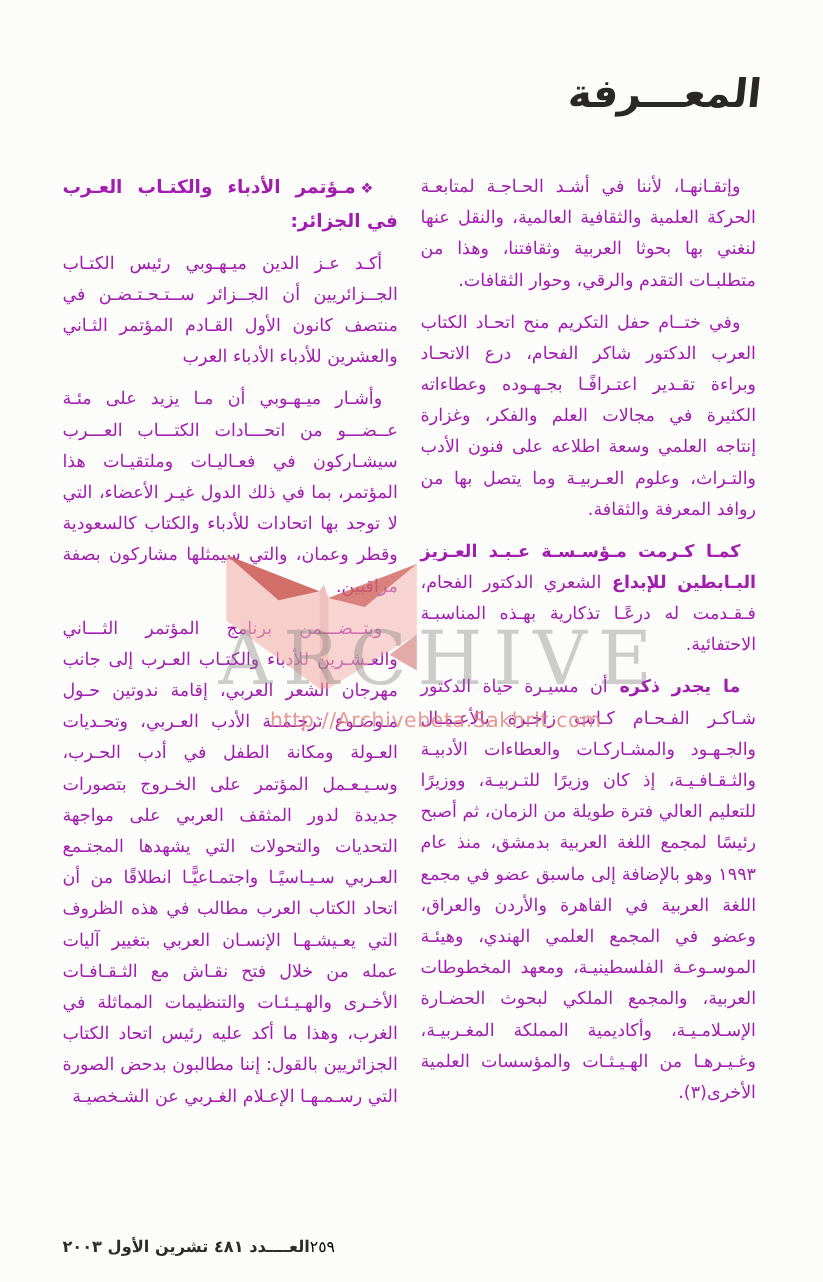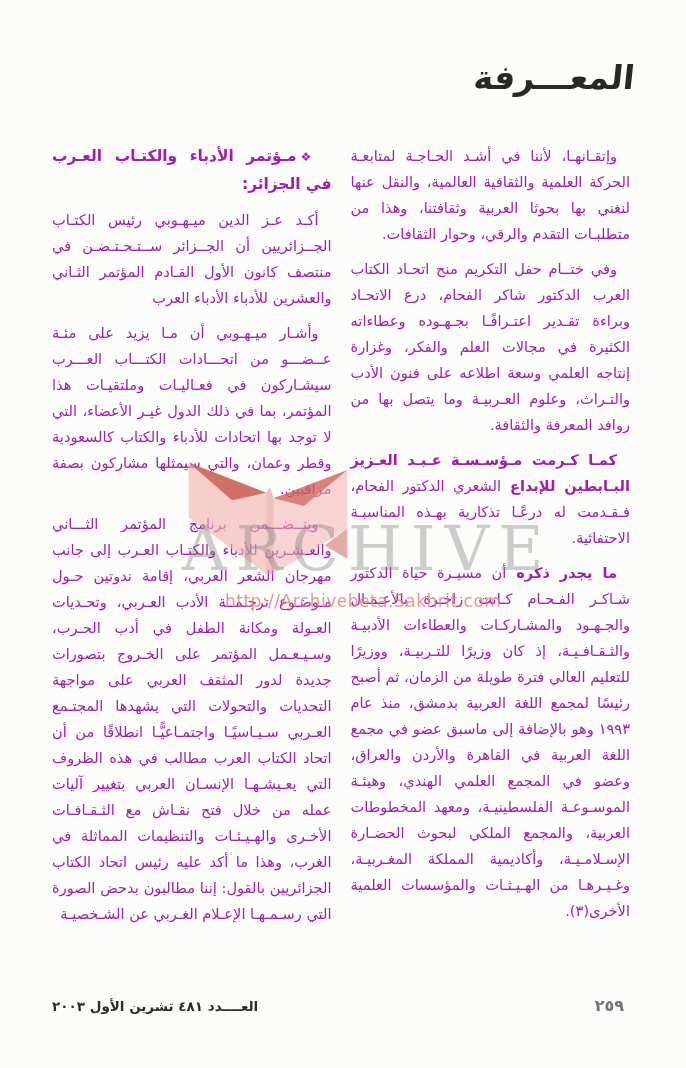--- a/index.html
+++ b/index.html
@@ -64,26 +64,26 @@
     position:absolute;left:225px;top:577px;
     font-size:17px;
     color:rgba(224,128,122,0.8);
     letter-spacing:.5px;
     white-space:nowrap;
     margin-top:14px;
   }
 
   
   .footer{
-    position:absolute;left:52px;right:62px;top:996px;
-    display:flex;justify-content:space-between;align-items:baseline;
+    position:absolute;left:52px;right:62px;top:1031px;
+    display:flex;justify-content:flex-start;align-items:baseline;
     z-index:1;
   }
   .footer .issue{direction:rtl;font-size:13.5px;font-weight:bold;color:#2e2c29;}
-  .footer .pagenum{direction:rtl;font-size:16px;color:#737373;font-weight:bold;}
+  .footer .pagenum{direction:rtl;font-size:13px;color:#000000;}
 </style>
 </head>
 <body>
 
 <div class="page">
 
   <div class="logo">المعـــرفة</div>
 
   <div class="columns">
 

